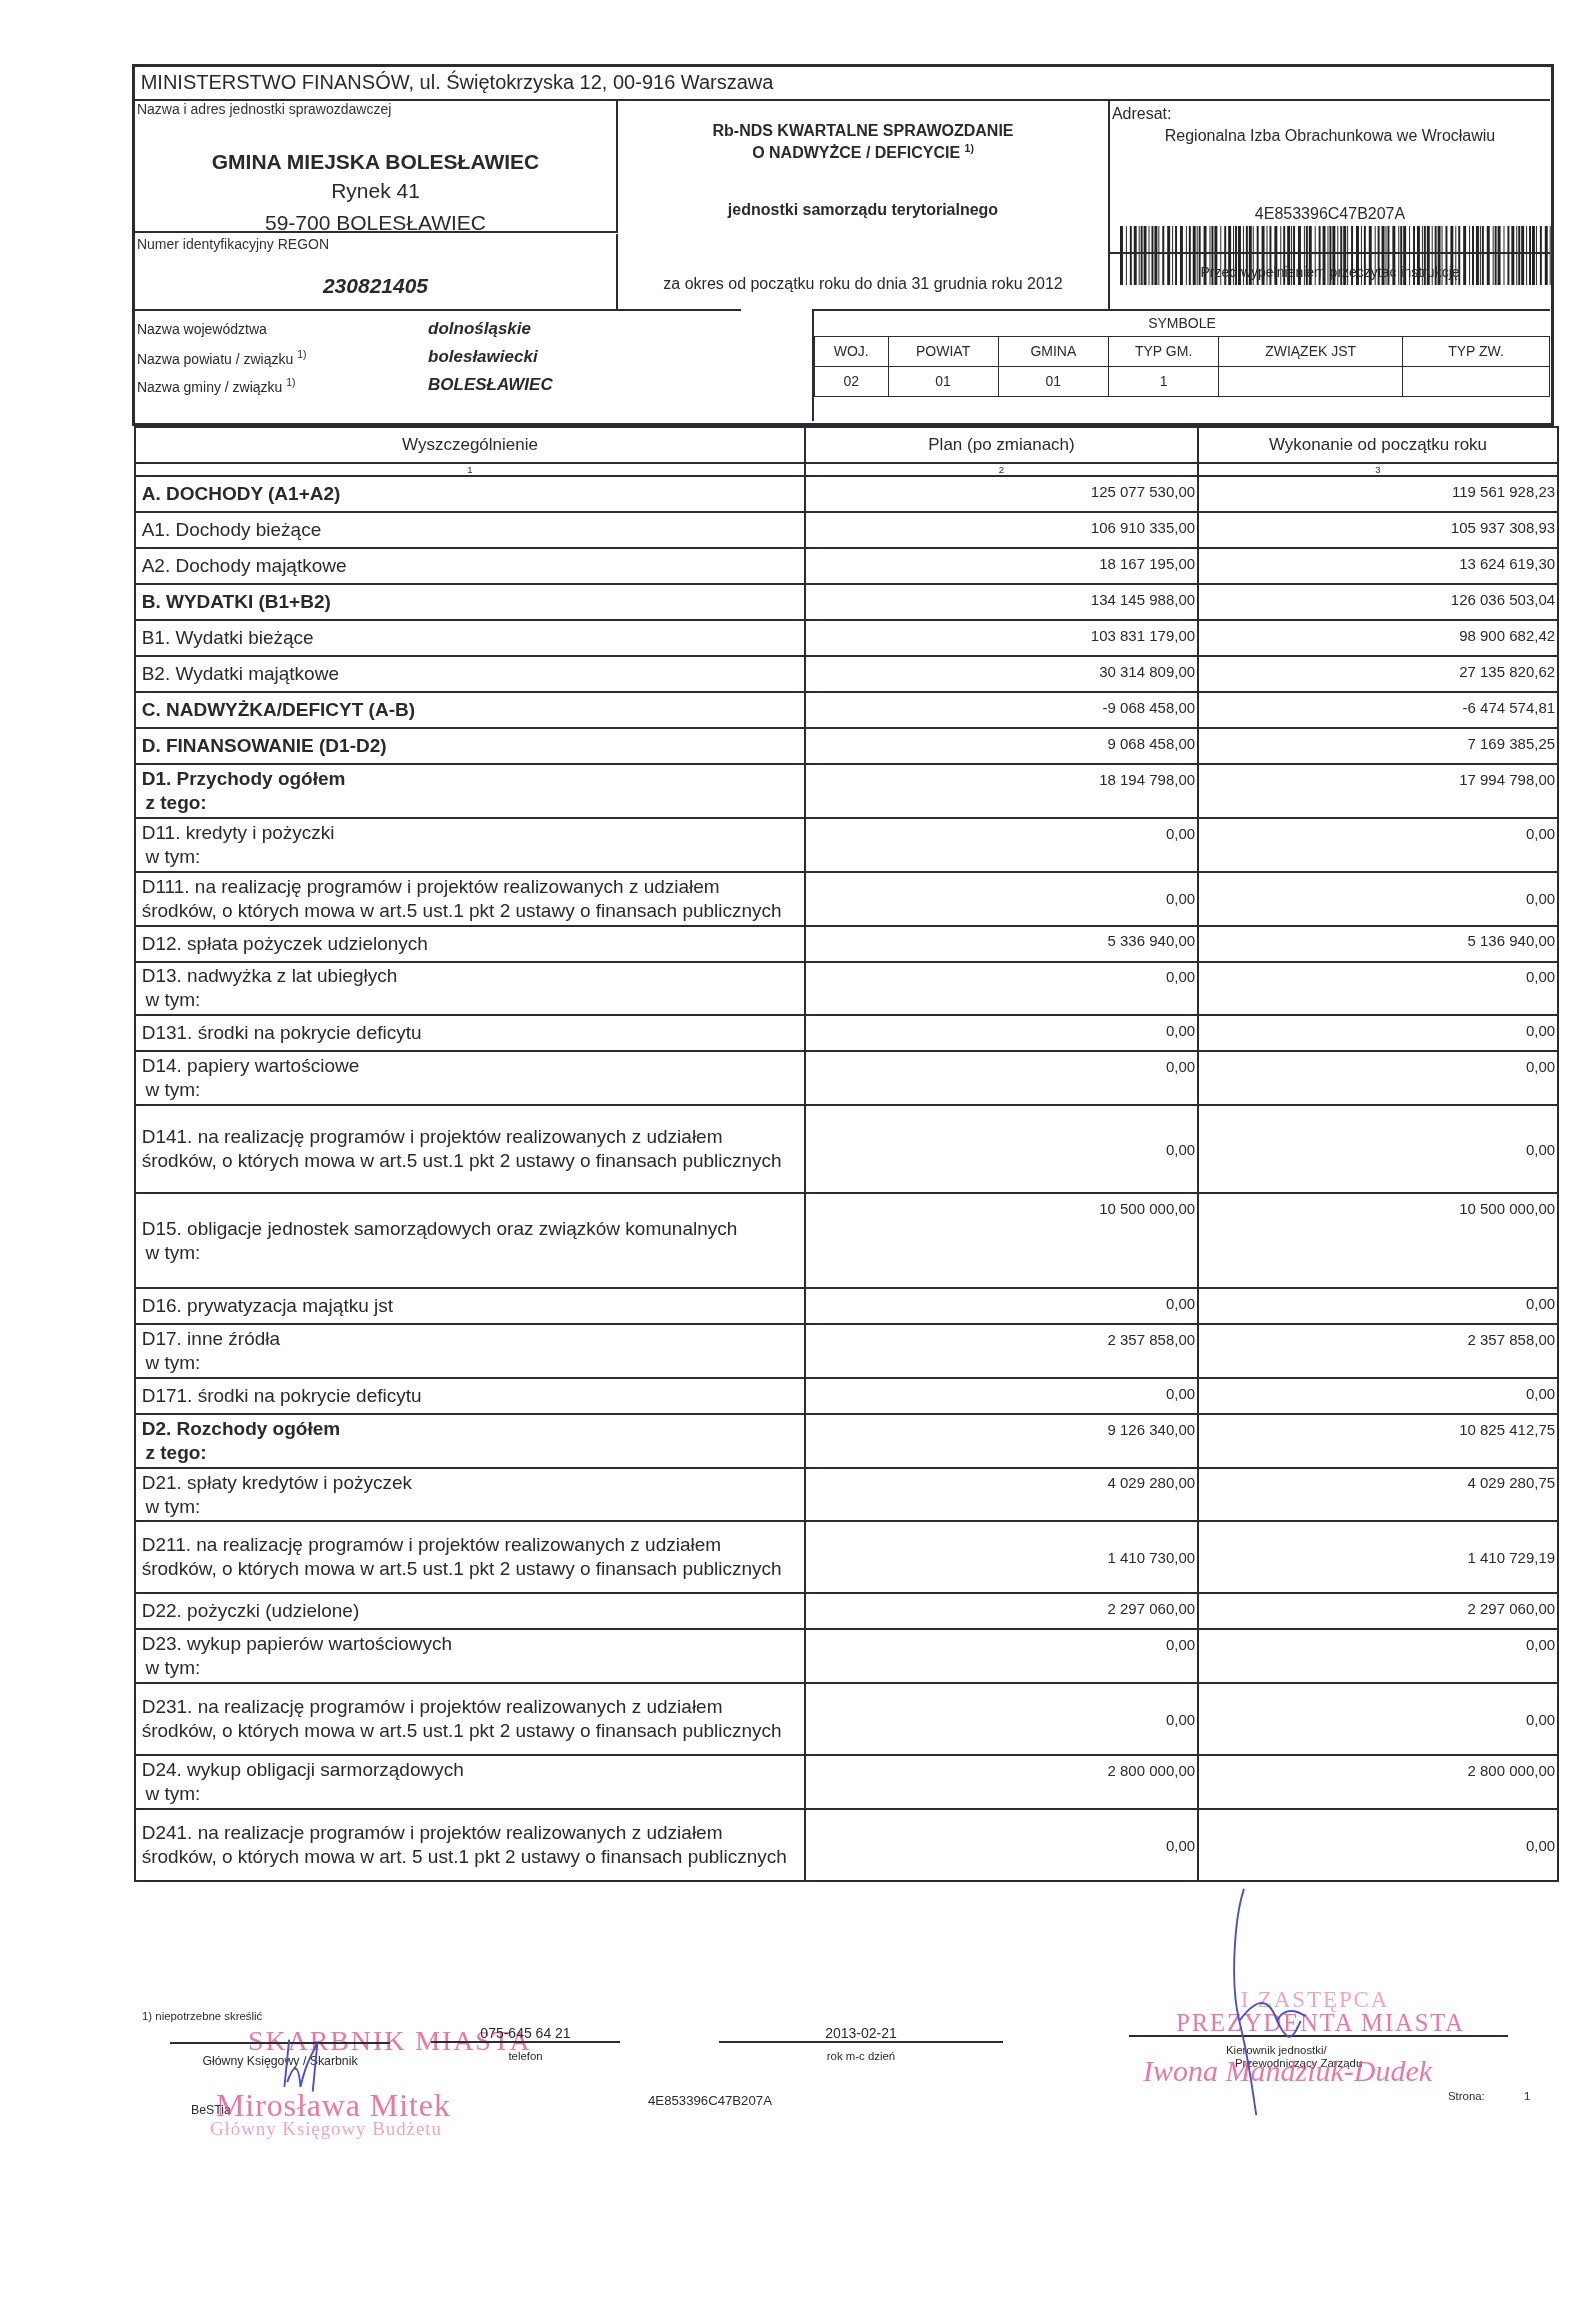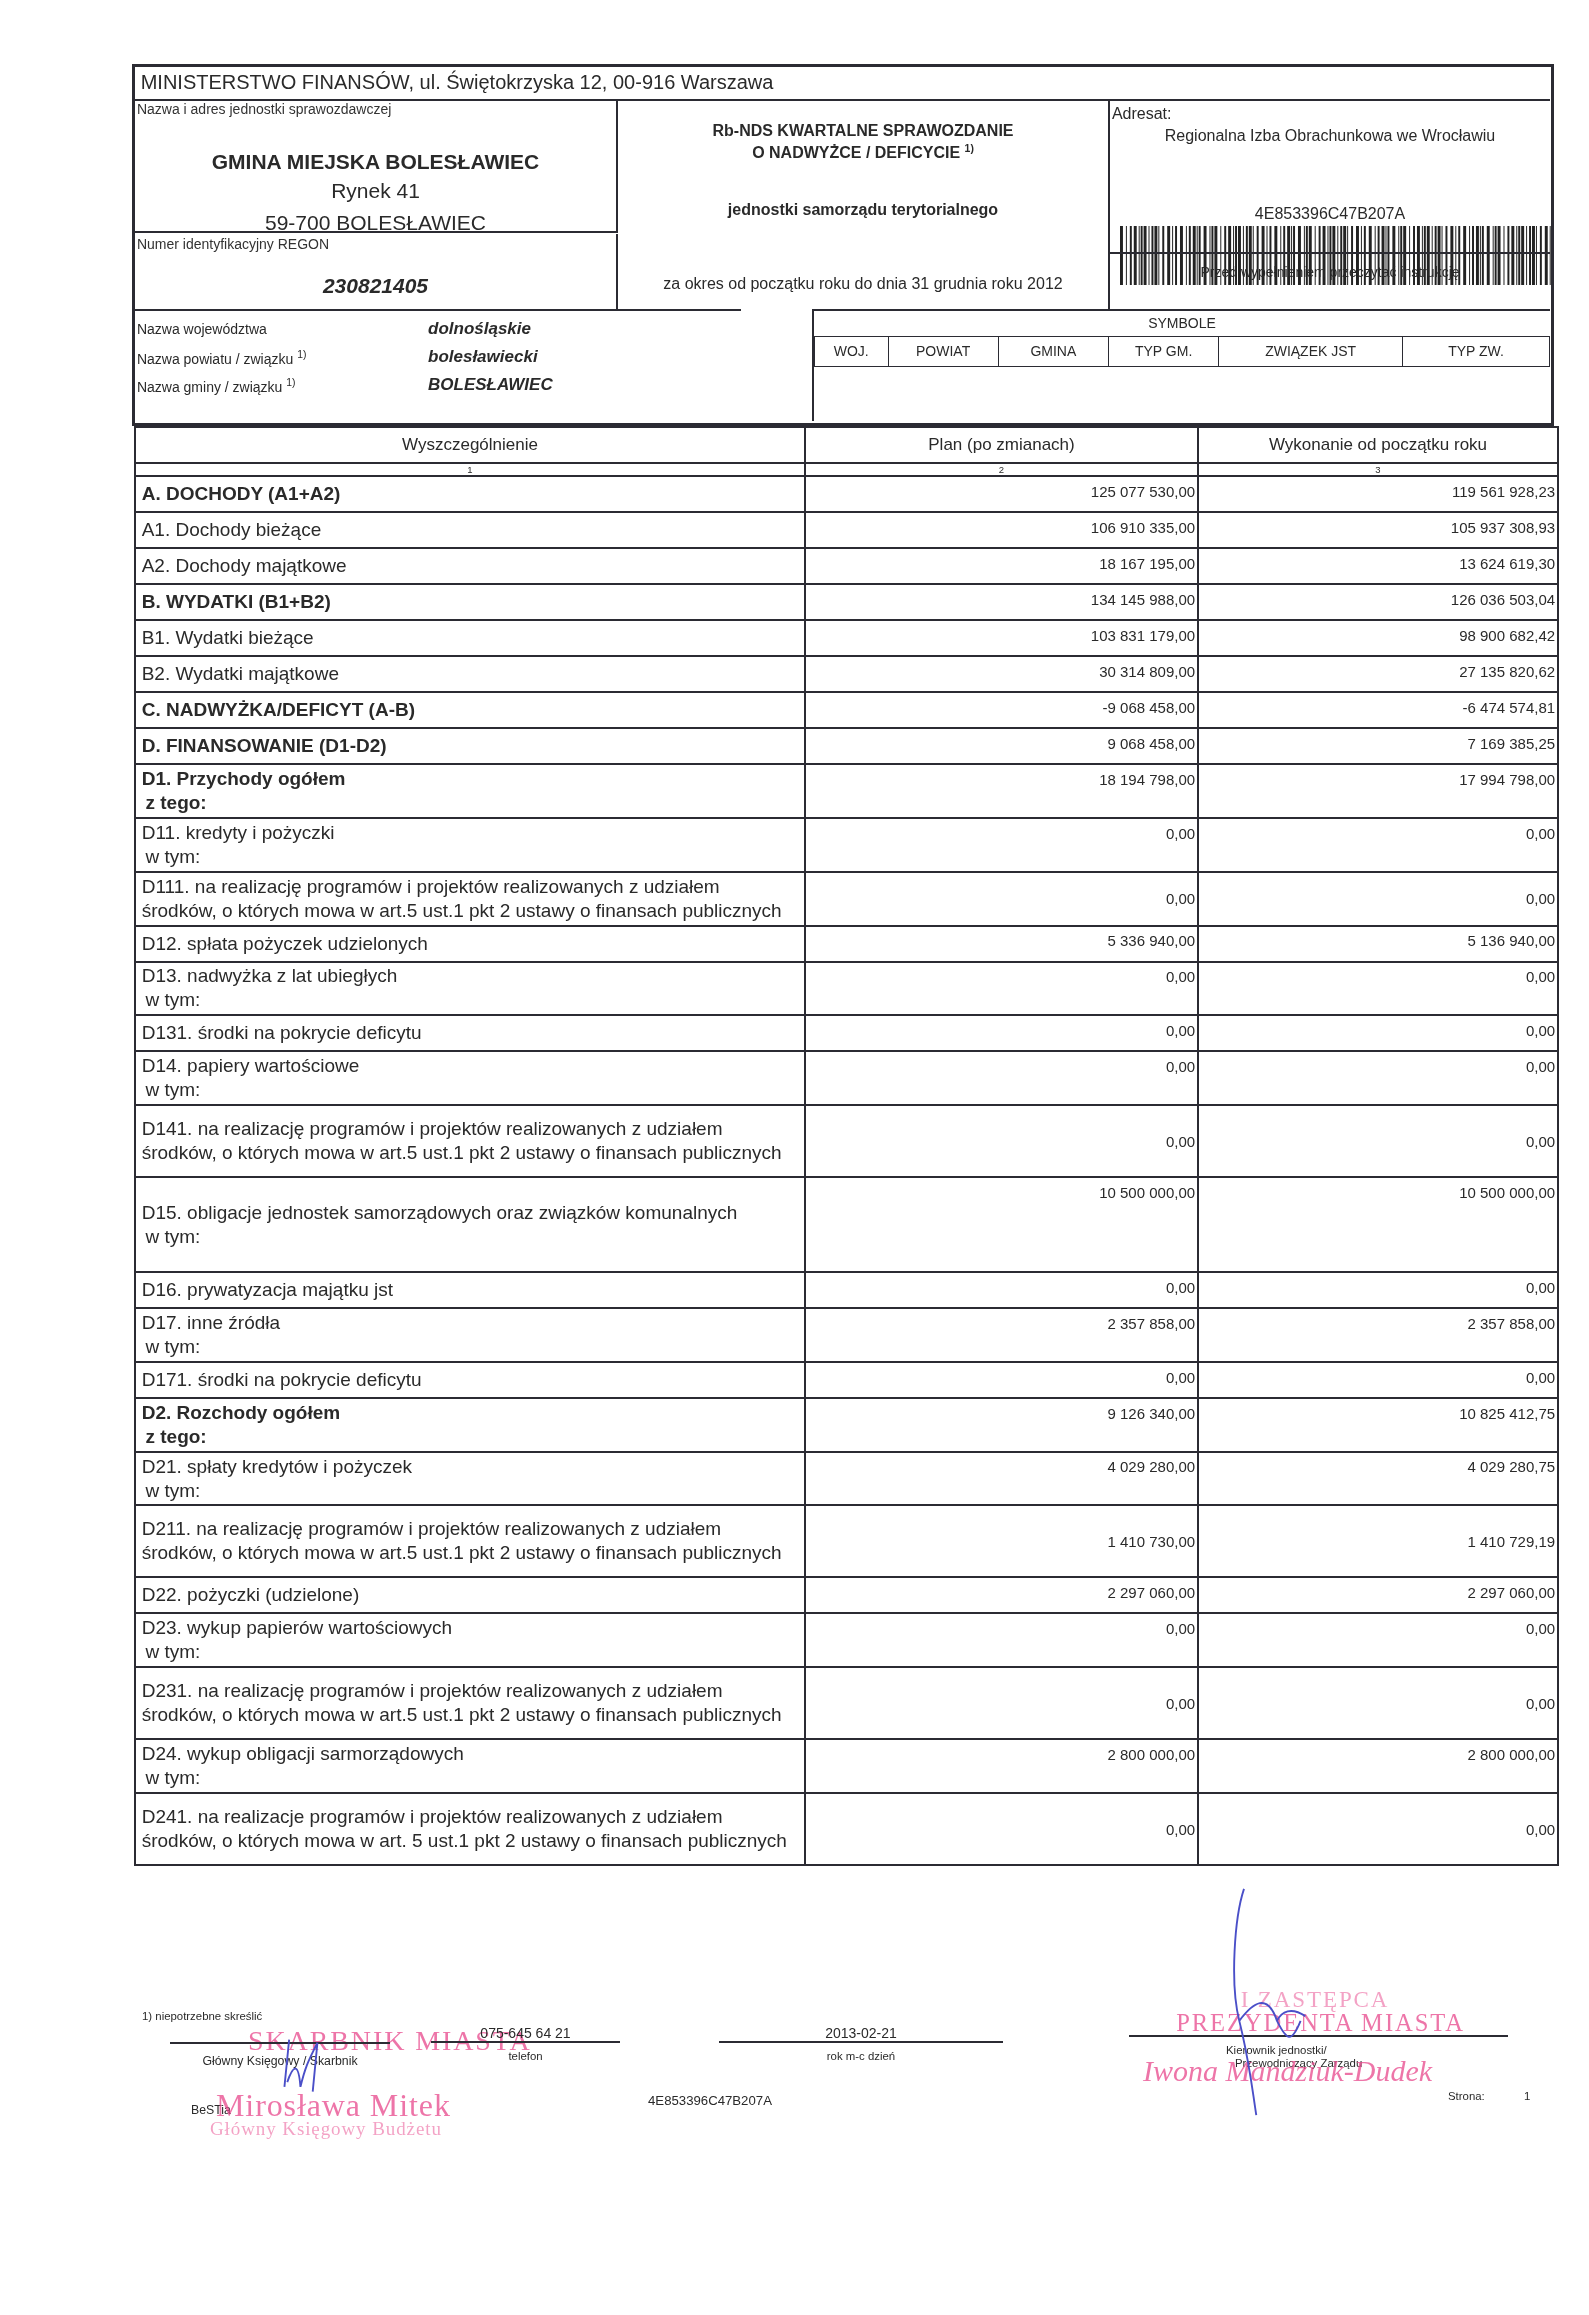--- a/index.html
+++ b/index.html
@@ -220,20 +220,28 @@
     <table id="sym-table">
       <tbody>
           <tr>
         <td style="width:10%">WOJ.</td>
         <td style="width:15%">POWIAT</td>
         <td style="width:15%">GMINA</td>
         <td style="width:15%">TYP GM.</td>
         <td style="width:25%">ZWIĄZEK JST</td>
         <td style="width:20%">TYP ZW.</td>
       </tr>
+      <tr>
+        <td>02</td>
+        <td>01</td>
+        <td>01</td>
+        <td>1</td>
+        <td></td>
+        <td></td>
+      </tr>
     </tbody>
       </table>
   </div>
 </div>
 
 <table id="main" class="abs">
   <colgroup>
       <col style="width:670px">
       <col style="width:393px">
       <col style="width:360px">
@@ -319,21 +327,21 @@
       <tr style="height: 36px;">
         <td class="desc"><span>D131. środki na pokrycie deficytu</span></td>
         <td class="num">0,00</td>
         <td class="num">0,00</td>
       </tr>
       <tr style="height: 47px;">
         <td class="desc"><span>D14. papiery wartościowe</span><span class="sub">w tym:</span></td>
         <td class="num">0,00</td>
         <td class="num">0,00</td>
       </tr>
-      <tr style="height: 72px;">
+      <tr style="height: 88px;">
         <td class="desc"><span>D141. na realizację programów i projektów realizowanych z udziałem środków, o których mowa w art.5 ust.1 pkt 2 ustawy o finansach publicznych</span></td>
         <td class="num mid">0,00</td>
         <td class="num mid">0,00</td>
       </tr>
       <tr style="height: 95px;">
         <td class="desc"><span>D15. obligacje jednostek samorządowych oraz związków komunalnych</span><span class="sub">w tym:</span></td>
         <td class="num">10 500 000,00</td>
         <td class="num">10 500 000,00</td>
       </tr>
       <tr style="height: 36px;">

